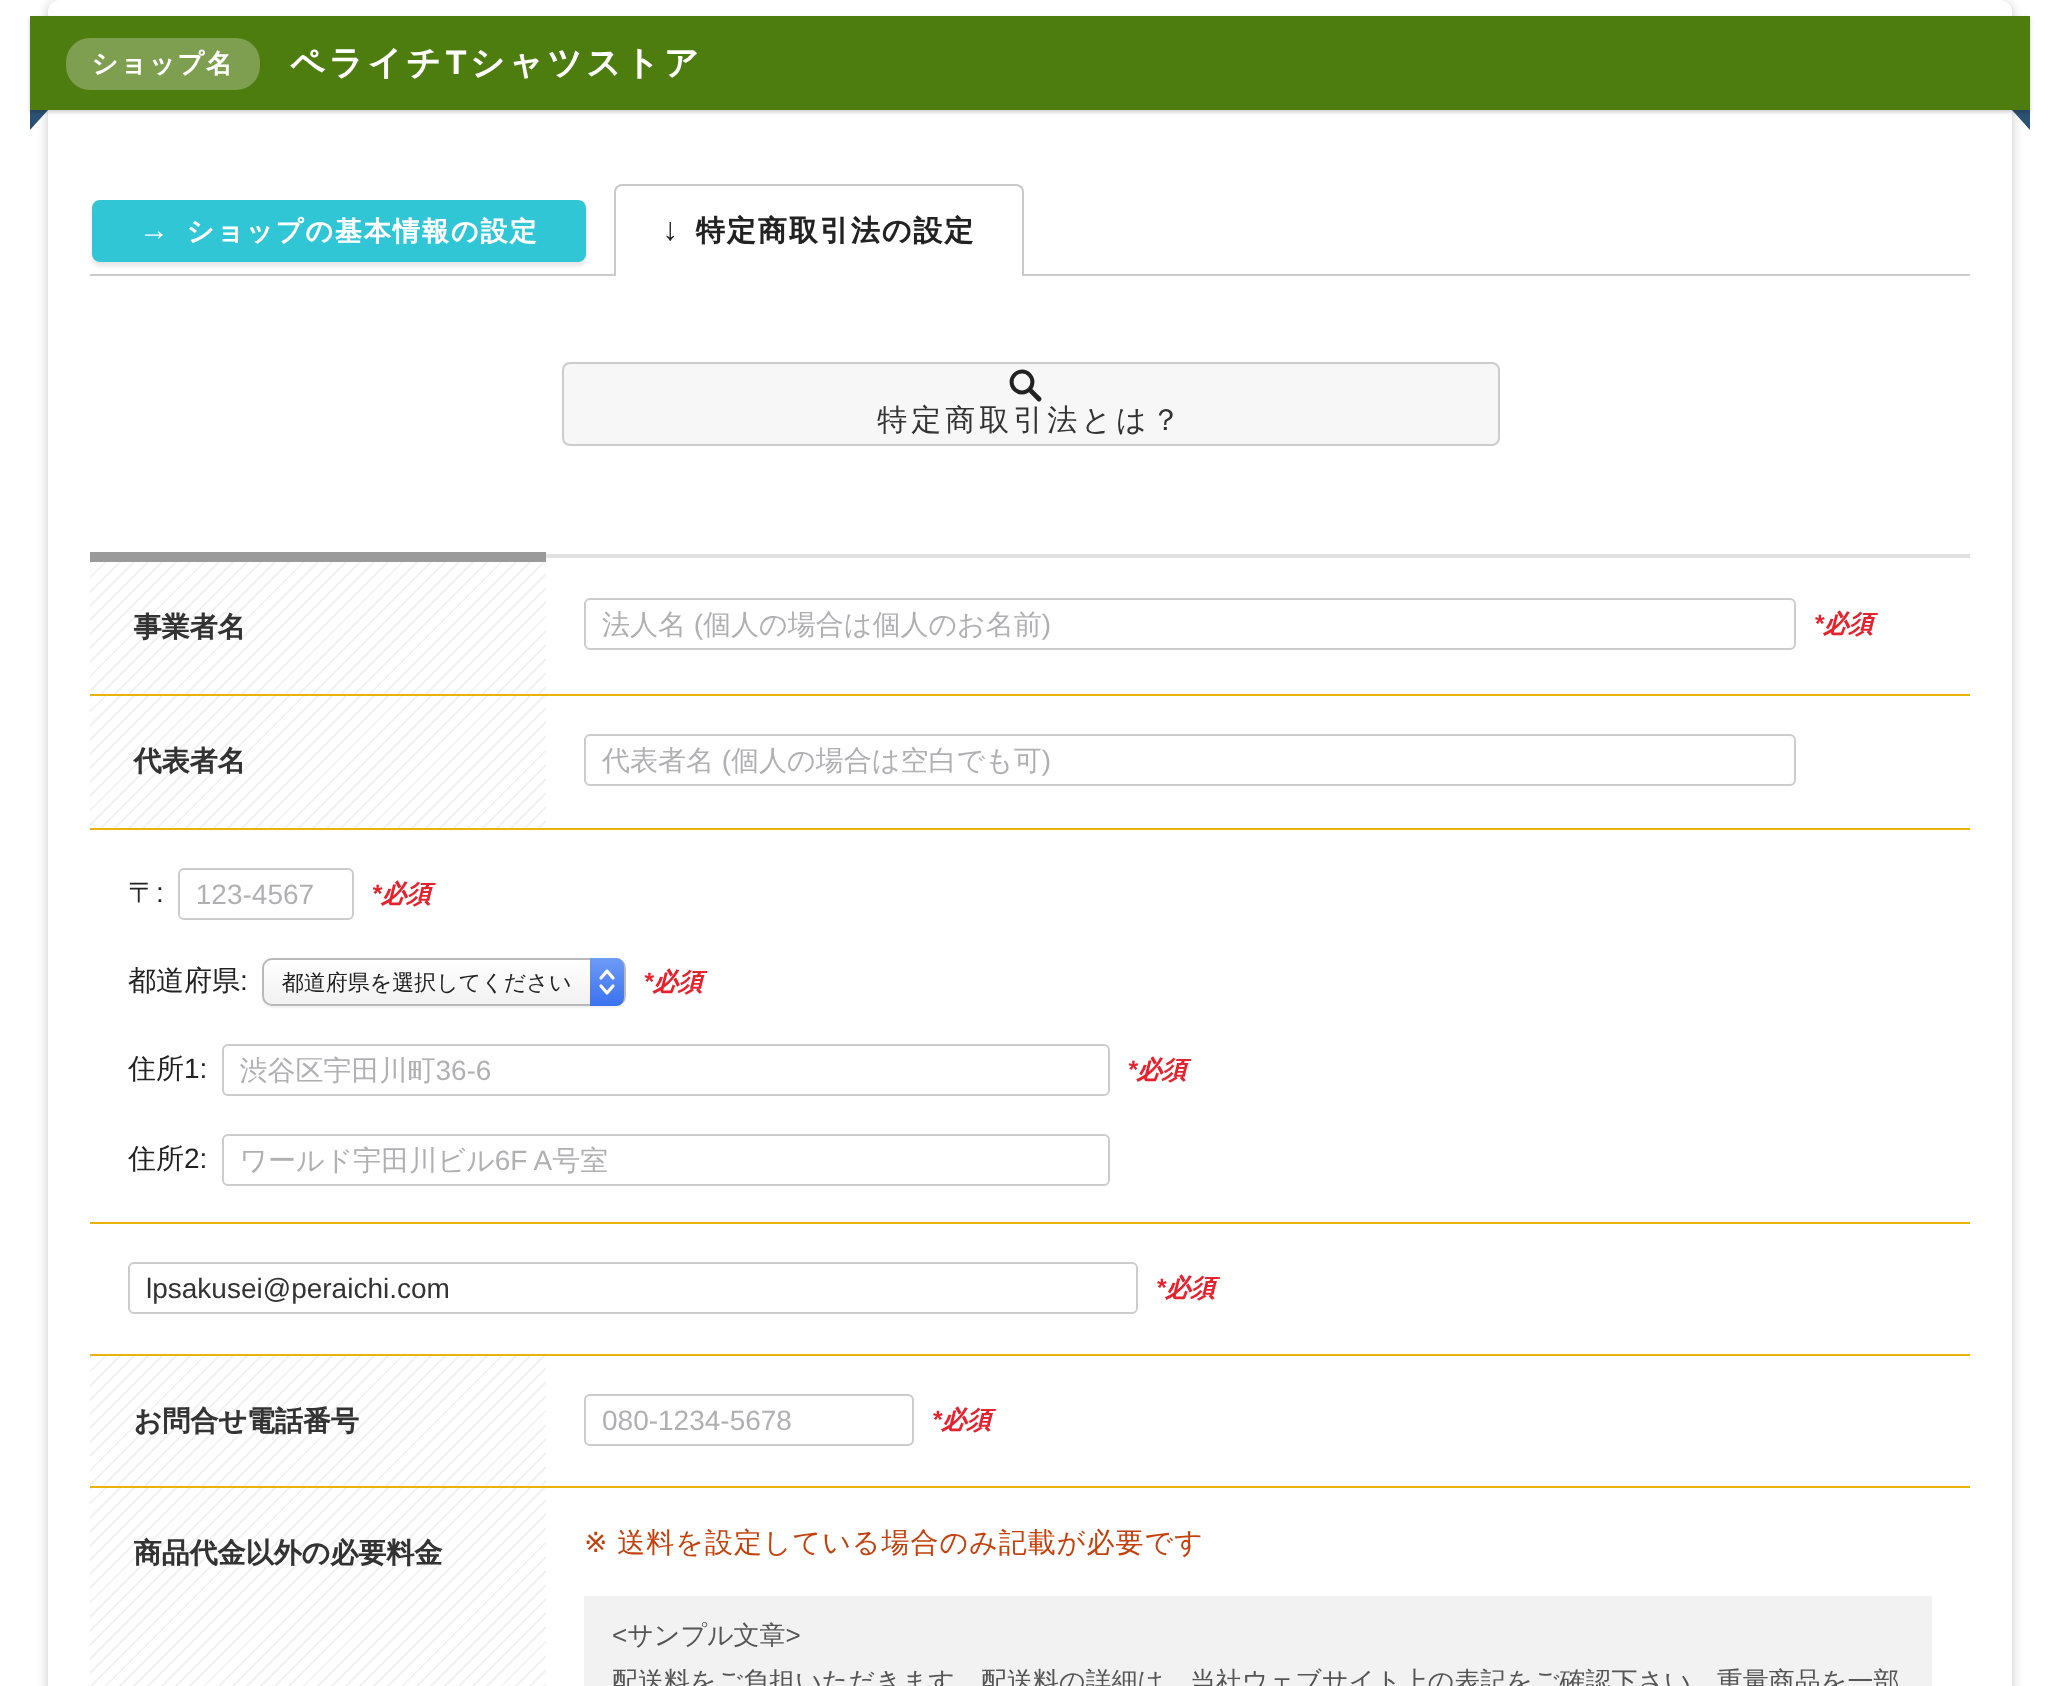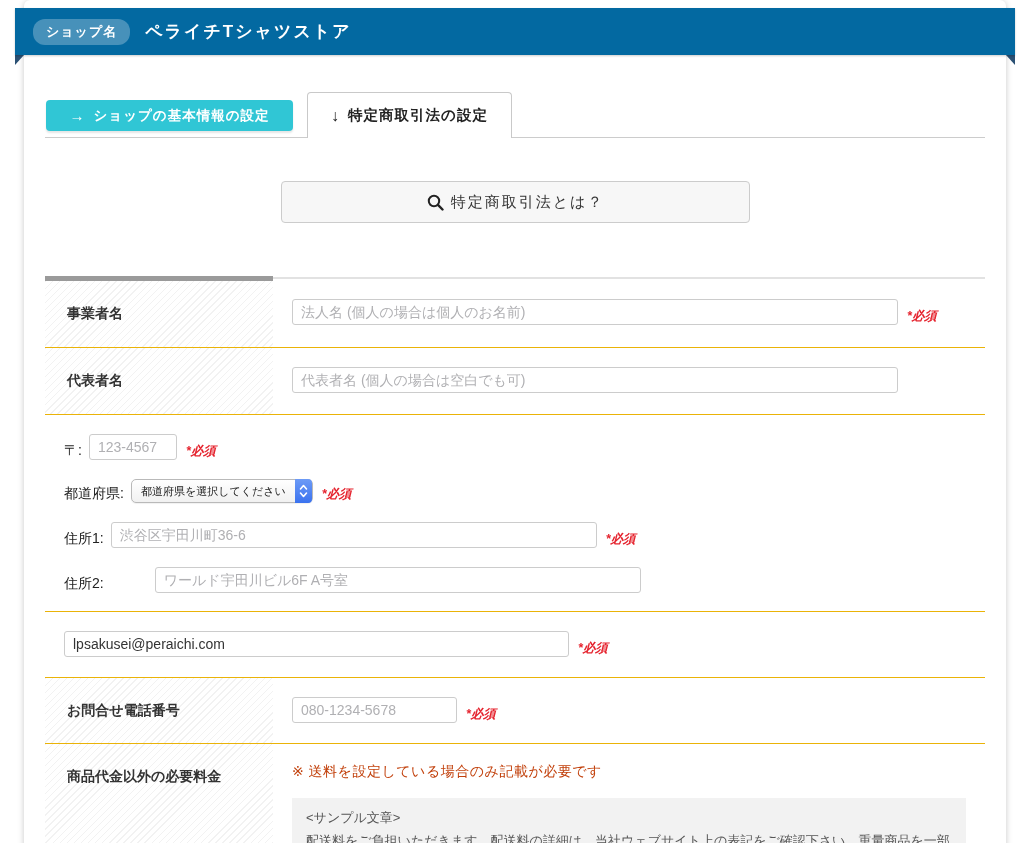--- a/index.html
+++ b/index.html
@@ -14,21 +14,21 @@
   
   .card {
     position:absolute; left:24px; top:0; width:982px; height:880px;
     background:#fff; border-radius:6px;
     box-shadow:0 1px 6px rgba(0,0,0,0.22);
     z-index:1;
   }
   
   .ribbon {
     position:absolute; left:15px; top:8px; width:1000px; height:47px;
-    background:#0369a1; z-index:3;
+    background:#4d7c0f; z-index:3;
     display:flex; align-items:center;
     box-shadow:0 1px 2px rgba(0,0,0,0.2);
   }
   .ribbon-fold { position:absolute; top:55px; width:0; height:0; z-index:2; }
   .ribbon-fold.left  { left:15px;  border-top:10px solid #2b5174; border-right:9px solid transparent; }
   .ribbon-fold.right { left:1006px; border-top:10px solid #2b5174; border-left:9px solid transparent; }
   .shop-badge {
     margin-left:18px; background:rgba(255,255,255,0.27);
     color:#fff; font-size:13px; font-weight:bold;
     padding:4px 13px; border-radius:12px; letter-spacing:1px;
@@ -52,21 +52,21 @@
     display:flex; align-items:center; justify-content:center;
     font-size:14.5px; font-weight:bold; color:#222; letter-spacing:1px; cursor:pointer;
   }
   .tab-active .arrow { margin-right:8px; font-size:16px; }
 
   
   .help-btn {
     position:absolute; left:281px; top:181px; width:469px; height:42px;
     background:#f7f7f7; border:1px solid #ccc; border-radius:4px; z-index:3;
     display:flex; align-items:center; justify-content:center;
-    font-size:15px; color:#333; letter-spacing:2px; cursor:pointer;
+    font-size:15px; color:#333; letter-spacing:2px; cursor:pointer;flex-direction:column;
   }
   .help-btn svg { margin-right:7px; }
 
   
   .form { position:absolute; left:45px; top:276px; width:940px; z-index:3; }
   .form-topbar { position:relative; height:5px; }
   .topbar-dark  { position:absolute; left:0; top:0; width:228px; height:5px; background:#9a9a9a; }
   .topbar-light { position:absolute; left:228px; right:0; top:1px; height:2px; background:#e2e2e2; }
 
   .form-row { display:flex; border-bottom:1px solid #eab308; }
@@ -78,34 +78,34 @@
   }
   .row-content { flex:1; padding:19px 0 18px 19px; }
   .row-business .row-content { padding-top:18px; }
   .row-business { min-height:67px; }
   .row-representative { min-height:67px; }
   .row-address { min-height:194px; }
   .row-email { min-height:66px; }
   .row-phone { min-height:66px; }
   .row-fees  { min-height:170px; }
 
-  .field-line { display:flex; align-items:flex-end; }
+  .field-line { display:flex; align-items:center; }
   .sub-line { margin-bottom:19px; }
-  .sub-line:last-child { margin-bottom:0;gap:44px; }
+  .sub-line:last-child { margin-bottom:0; }
   .sub-label { font-size:14px; color:#222; margin-right:7px; white-space:nowrap; }
 
   .input {
     height:26px; border:1px solid #ccc; border-radius:3px;
     font-size:14px; color:#333; padding:0 8px; background:#fff;
     font-family:"Liberation Sans","DejaVu Sans",sans-serif;
   }
   .input::placeholder { color:#b0b0b3; opacity:1; }
   .w-xl { width:606px; }
   .w-zip { width:88px; }
-  .w-addr { width:486px; }
+  .w-addr { width:444px; }
   .w-email { width:505px; }
   .w-phone { width:165px; }
 
   .required {
     margin-left:9px; color:#e5232e; font-style:italic; font-weight:bold;
     font-size:12.5px; white-space:nowrap;
   }
 
   
   .select {

